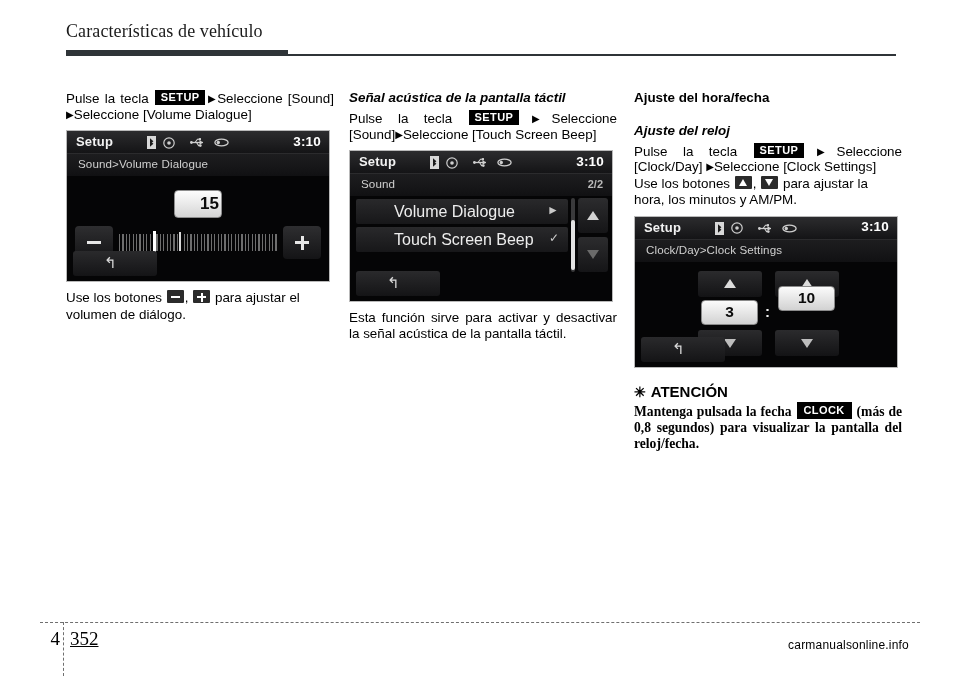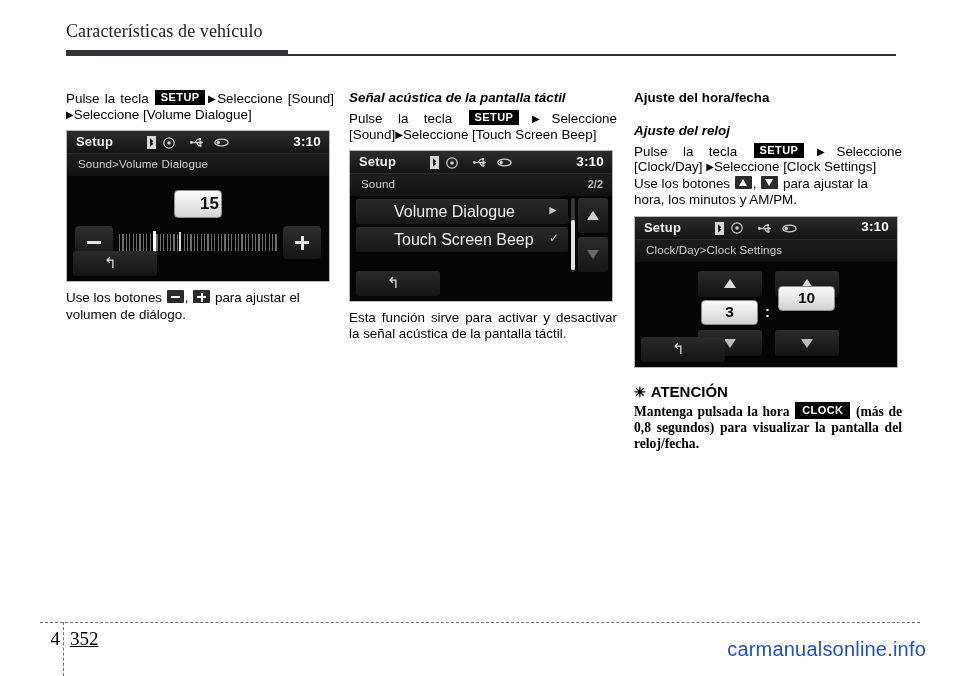--- a/index.html
+++ b/index.html
@@ -303,22 +303,22 @@
     font-family:"Liberation Serif", serif;
     font-size:19px;
   }
   .foot-page{
     position:absolute; left:70px; top:628px;
     font-family:"Liberation Serif", serif;
     font-size:19px;
     text-decoration:underline;
   }
   .watermark{
-    position:absolute; right:34px; top:638px;
-    color:#1d4ed8; font-size:20px; letter-spacing:.2px;
+    position:absolute; right:51px; top:638px;
+    color:#000000; font-size:12px; letter-spacing:.2px;
   }
 </style>
 </head>
 <body>
 
 <div class="page-header">
   <div class="title">Características de vehículo</div>
   <div class="header-rule">
     <div class="thick"></div>
       <div class="thin"></div>
@@ -516,21 +516,21 @@
   </div>
 
   <div class="spacer-6"></div>
 
   <div class="att-title">
     <span class="att-star">✳</span>
     <span>ATENCIÓN</span>
   </div>
 
   <p class="att-body">
-    <span>Mantenga pulsada la hora</span>
+    <span>Mantenga pulsada la fecha</span>
     <span class="kbd outline">CLOCK</span>
     <span>(más de 0,8 segundos) para visualizar la pantalla del reloj/fecha.</span>
   </p>
 </div>
 
 <div class="footer-rule"></div>
 <div class="footer-tick"></div>
 <div class="foot-chap">4</div>
 <div class="foot-page">352</div>
 <div class="watermark">carmanualsonline.info</div>

